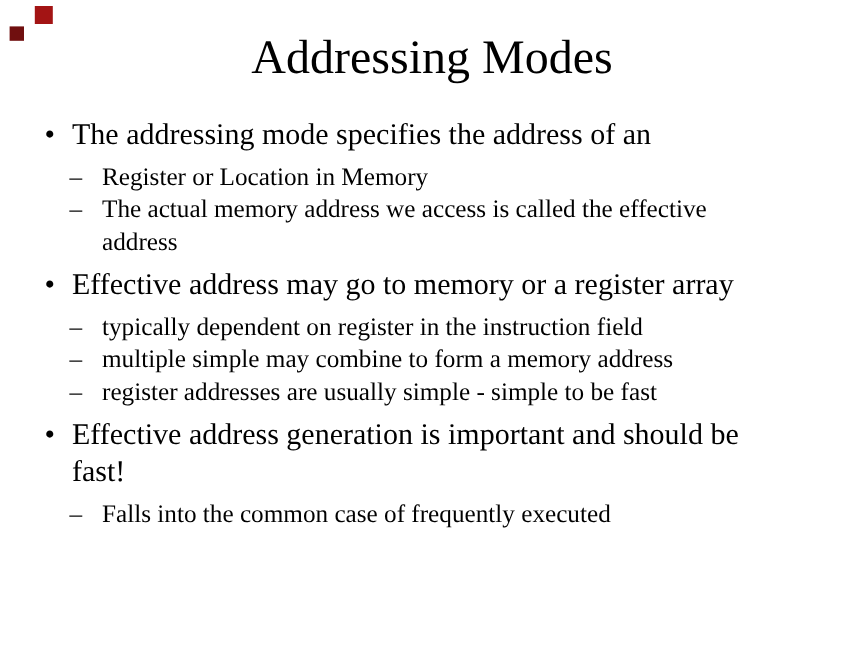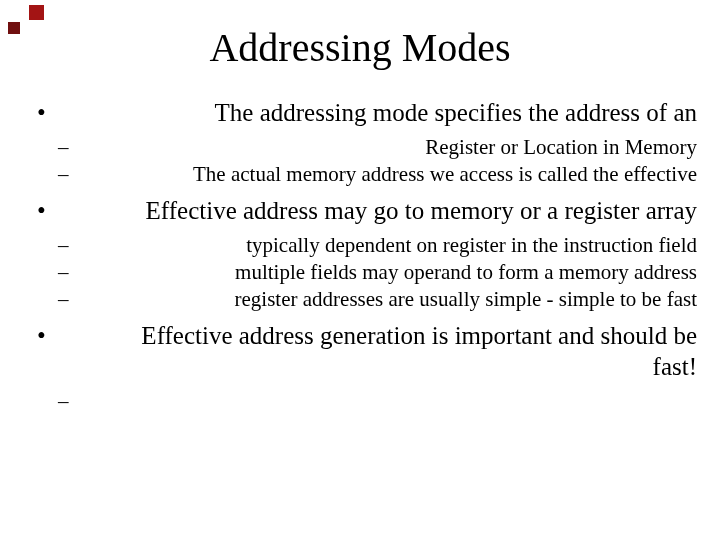--- a/index.html
+++ b/index.html
@@ -61,21 +61,20 @@
   .item:first-child {
     margin-top: 0;
   }
   .glyph {
     position: absolute;
     left: 0;
     top: 0;
   }
   .line {
     white-space: nowrap;
-    text-align: right;
   }
   .seg-bold {
     font-weight: 400;
   }
 </style>
 </head>
 <body style="background: rgb(255, 255, 255); color: rgb(0, 0, 0);">
 
 <div class="slide">
   <div class="deco-sq" id="sq-large" style="left: 29px; top: 5px; width: 15px; height: 15px; background: rgb(163, 20, 20);"></div>
@@ -88,39 +87,41 @@
         <span class="glyph">•</span>
         <div class="line"><span class="seg">The addressing mode specifies the address of an</span></div>
       </div>
       <div class="item l2">
         <span class="glyph">–</span>
         <div class="line"><span class="seg">Register or Location in Memory</span></div>
       </div>
       <div class="item l2">
         <span class="glyph">–</span>
         <div class="line"><span class="seg">The actual memory address we access is called the </span><span class="seg-bold">effective</span></div>
+        <div class="line"><span class="seg-bold">address</span></div>
       </div>
       <div class="item l1">
         <span class="glyph">•</span>
         <div class="line"><span class="seg">Effective address may go to memory or a register array</span></div>
       </div>
       <div class="item l2">
         <span class="glyph">–</span>
         <div class="line"><span class="seg">typically dependent on register in the instruction field</span></div>
       </div>
       <div class="item l2">
         <span class="glyph">–</span>
-        <div class="line"><span class="seg">multiple fields may operand to form a memory address</span></div>
+        <div class="line"><span class="seg">multiple simple may combine to form a memory address</span></div>
       </div>
       <div class="item l2">
         <span class="glyph">–</span>
         <div class="line"><span class="seg">register addresses are usually simple - simple to be fast</span></div>
       </div>
       <div class="item l1">
         <span class="glyph">•</span>
         <div class="line"><span class="seg">Effective address generation is important and should be</span></div>
         <div class="line"><span class="seg">fast!</span></div>
       </div>
       <div class="item l2">
         <span class="glyph">–</span>
+        <div class="line"><span class="seg">Falls into the common case of frequently executed</span></div>
       </div>
     </div>
 </div>
 
 </body></html>

